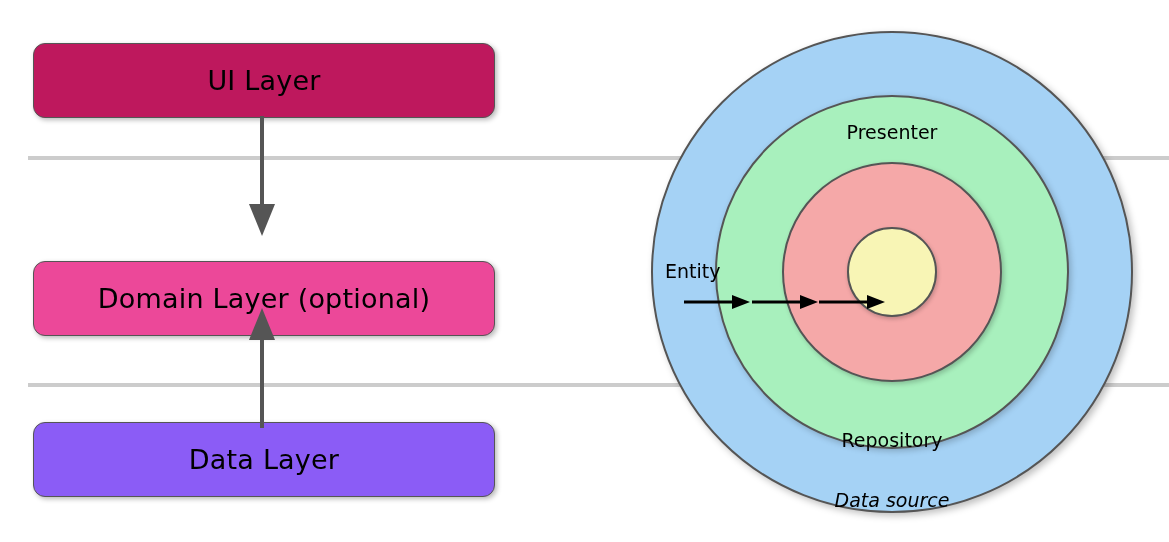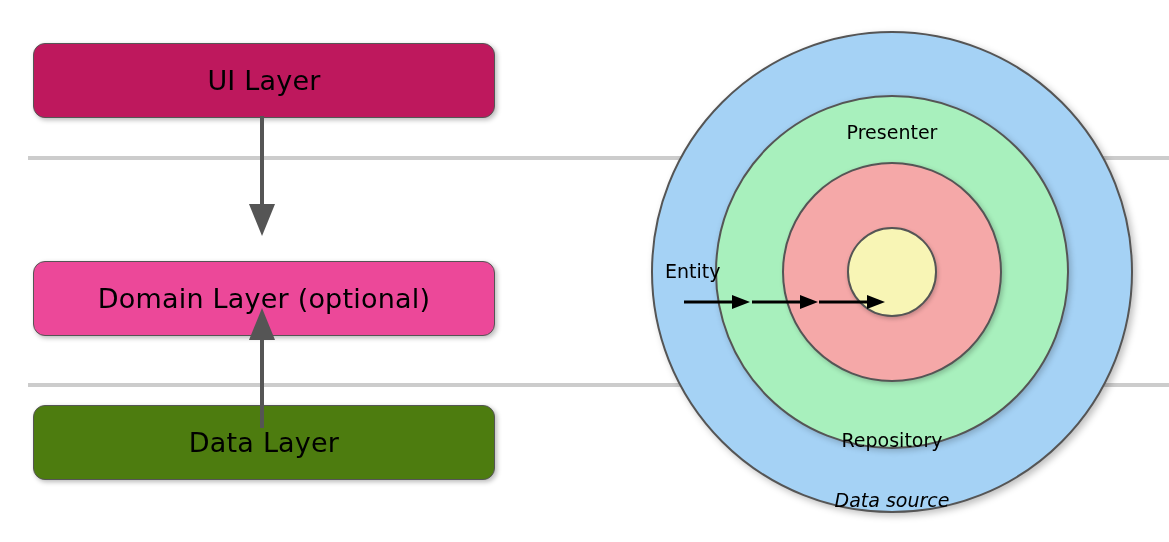--- a/index.html
+++ b/index.html
@@ -41,21 +41,21 @@
     box-shadow: 2px 2px 5px rgba(0,0,0,0.28);
   }
   .layer-label {
     font-size: 27px;
     color: #000000;
     letter-spacing: 0.2px;
     white-space: nowrap;
   }
   #box-ui     { top: 43px;  background: #be185d; }
   #box-domain { top: 235px; background: #ec4899; margin-top: 26px; }
-  #box-data   { top: 405px; background: #4d7c0f; }
+  #box-data   { top: 422px; background: #8b5cf6; }
 
   .flow-arrow {
     position: absolute;
     left: 238px;
     width: 48px;
   }
   #arrow-down { top: 116px; height: 122px; }
   #arrow-up   { top: 306px; height: 122px; }
 
   .circles-wrap {

